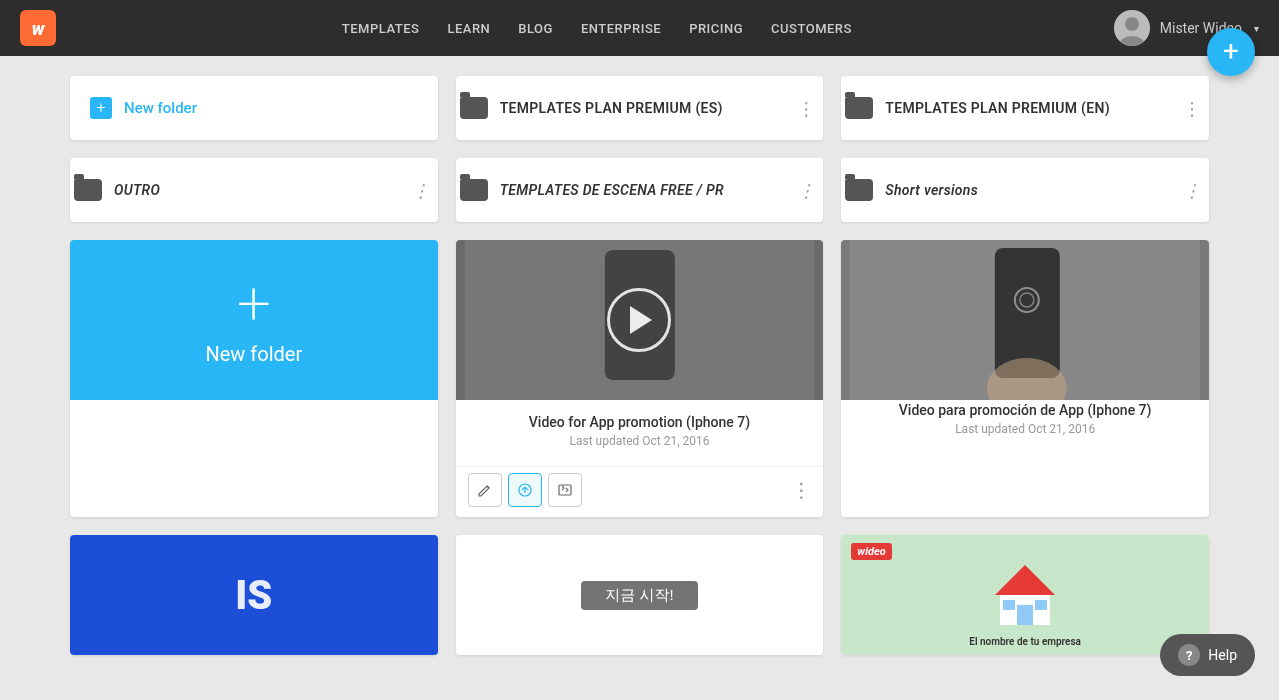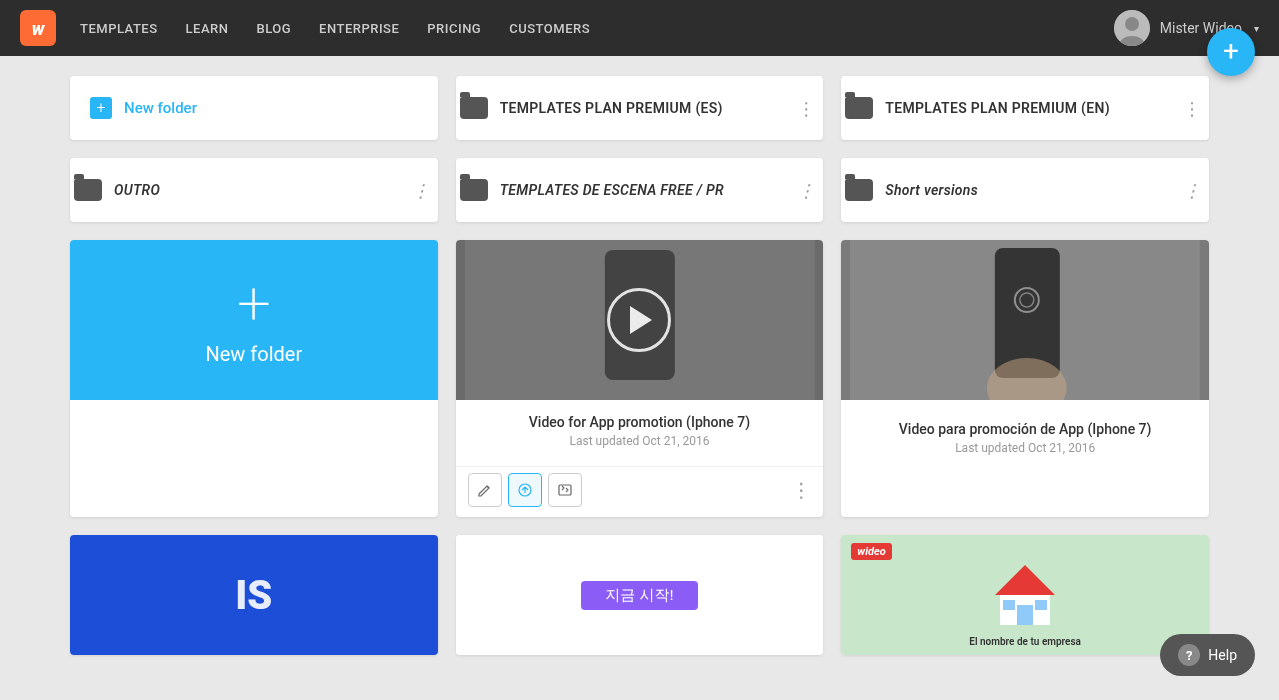--- a/index.html
+++ b/index.html
@@ -25,21 +25,21 @@
       background: #ff6b35;
       border-radius: 6px;
       display: flex; align-items: center; justify-content: center;
       margin-right: 24px;
       flex-shrink: 0;
     }
     .navbar-logo span {
       color: white; font-weight: 900; font-size: 18px; font-style: italic;
     }
     .navbar-links {
-      display: flex; gap: 28px; flex: 1;
+      display: flex; gap: 28px; flex: 1; justify-content: center;
     }
     .navbar-links a {
       color: #ccc; text-decoration: none; font-size: 13px; font-weight: 500; letter-spacing: 0.5px;
       text-transform: uppercase;
     }
     .navbar-user {
       display: flex; align-items: center; gap: 10px; cursor: pointer;
     }
     .navbar-avatar {
       width: 36px; height: 36px; border-radius: 50%;
@@ -241,21 +241,21 @@
     }
     .help-circle {
       width: 22px; height: 22px;
       border-radius: 50%;
       background: #888;
       display: flex; align-items: center; justify-content: center;
       font-size: 13px; font-weight: 700;
     }
 
     .second-video-card .video-info {
-      padding: 21px 16px 2px;
+      padding: 2px 16px 2px;
     }
   </style>
 </head>
 <body>
 
 <nav class="navbar">
   <div class="navbar-logo">
     <span>w</span>
   </div>
   <div class="navbar-links">
@@ -404,21 +404,21 @@
   <div class="bottom-row">
 
     <div class="video-card" style="height:120px;overflow:hidden;">
       <div style="width:100%;height:120px;background:#1d4ed8;display:flex;align-items:center;justify-content:center;">
         <span style="color:white;font-size:40px;font-weight:900;opacity:0.9;">IS</span>
       </div>
     </div>
 
     <div class="video-card" style="height:120px;overflow:hidden;">
       <div style="width:100%;height:120px;background:white;display:flex;align-items:center;justify-content:center;">
-        <button style="background:#8b5cf6;color:white;border:none;border-radius:4px;padding:5px 24px;font-size:15px;cursor:pointer;">지금 시작!</button>
+        <button style="background:#737373;color:white;border:none;border-radius:4px;padding:5px 24px;font-size:15px;cursor:pointer;">지금 시작!</button>
       </div>
     </div>
 
     <div class="video-card" style="height:120px;overflow:hidden;">
       <div style="width:100%;height:120px;background:#c8e6c9;display:flex;align-items:center;justify-content:center;position:relative;overflow:hidden;">
 
         <div style="position:absolute;top:8px;left:10px;background:#e53935;border-radius:3px;padding:2px 6px;display:flex;align-items:center;gap:2px;">
           <span style="color:white;font-size:11px;font-weight:700;font-style:italic;">wideo</span>
         </div>
 

